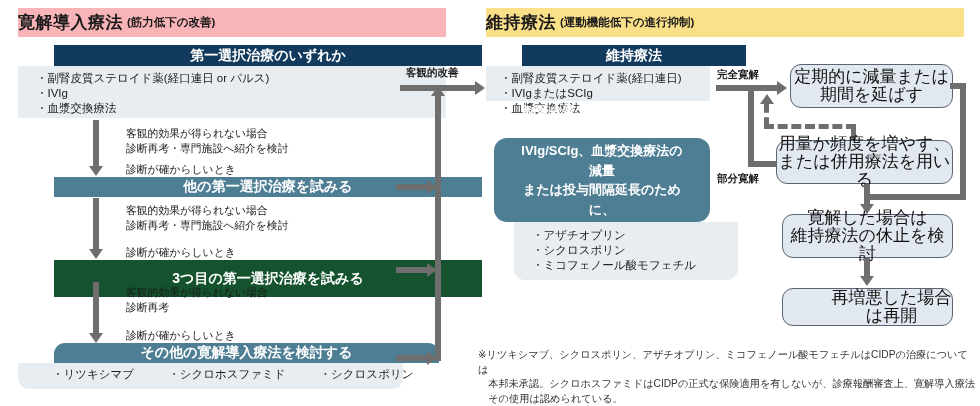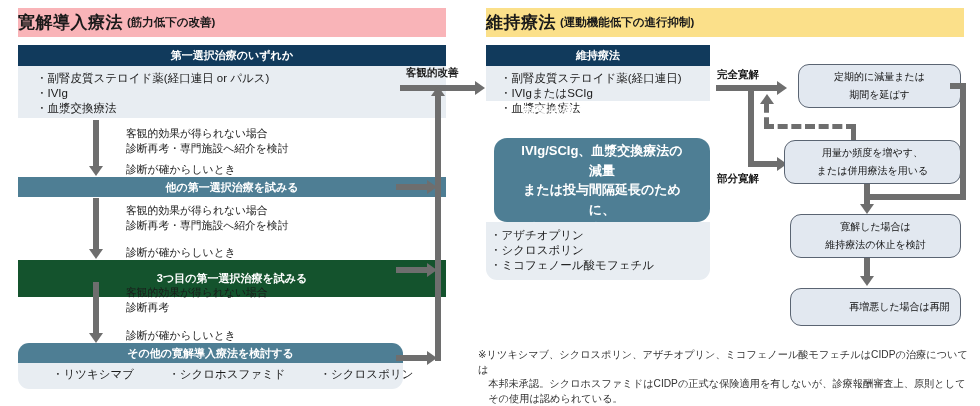--- a/index.html
+++ b/index.html
@@ -19,21 +19,21 @@
   .banner{
     display:flex;align-items:center;
     font-weight:bold;color:#1a1a1a;white-space:nowrap;
   }
   .banner .big{font-size:17px;letter-spacing:.5px;}
   .banner .small{font-size:11.5px;font-weight:bold;margin-left:4px;}
 
   
   .barhdr{
     display:flex;align-items:center;justify-content:center;
-    color:#ffffff;font-size:11px;font-weight:bold;white-space:nowrap;
+    color:#ffffff;font-size:14px;font-weight:bold;white-space:nowrap;margin-left:36px;
   }
   .bodybox{
     background:#e8edf2;
   }
   .bodybox ul{margin:0;padding:0;list-style:none;}
   .bodybox li{
     font-size:11.5px;color:#1a1a1a;line-height:15px;white-space:nowrap;
   }
   .rowlist{display:flex;}
   .rowlist li{margin-right:34px;}
@@ -56,21 +56,21 @@
     background:#4e7e94;color:#ffffff;border-radius:13px;
     display:flex;align-items:center;justify-content:center;
     text-align:center;font-size:13px;font-weight:bold;line-height:19.5px;
     padding:6px 22px;
   }
 
   
   .procbox{
     background:#e2e8f0;border:1.3px solid #5a6472;border-radius:11px;
     display:flex;align-items:center;justify-content:center;text-align:center;
-    font-size:10px;color:#111;line-height:18px;margin-left:8px;
+    font-size:17px;color:#111;line-height:18px;
   }
 
   
   .shaft{background:#6e6e6e;}
   .arrowR{
     width:0;height:0;
     border-top:7px solid transparent;border-bottom:7px solid transparent;
     border-left:10px solid #6e6e6e;
   }
   .arrowD{
@@ -184,21 +184,21 @@
       <li>・副腎皮質ステロイド薬(経口連日)</li>
       <li>・IVIgまたはSCIg</li>
       <li>・血漿交換療法</li>
     </ul>
   </div>
 
   <div class="abs callout" style="left:494px;top:138px;width:216px;height:84px;white-space:pre-line;">副腎皮質ステロイド薬の減量、
 IVIg/SCIg、血漿交換療法の減量
 または投与間隔延長のために、
 下記のうち1剤を考慮してもよい</div>
-  <div class="abs bodybox" style="left:486px;top:222px;width:224px;height:58px;border-radius:0 0 11px 11px;padding:6px 0 0 4px;">
+  <div class="abs bodybox" style="left:514px;top:222px;width:224px;height:58px;border-radius:0 0 11px 11px;padding:6px 0 0 18px;">
     <ul>
       <li>・アザチオプリン</li>
       <li>・シクロスポリン</li>
       <li>・ミコフェノール酸モフェチル</li>
     </ul>
   </div>
 
   <div class="abs shaft" style="left:716px;top:85px;width:38px;height:6px;"></div>
   <div class="abs shaft" style="left:748px;top:85px;width:6px;height:82px;"></div>
   <div class="abs shaft" style="left:748px;top:161px;width:32px;height:6px;"></div>
@@ -225,16 +225,16 @@
   <div class="abs shaft" style="left:960px;top:83px;width:6px;height:117px;"></div>
   <div class="abs shaft" style="left:864px;top:194px;width:102px;height:6px;"></div>
   <div class="abs shaft" style="left:864px;top:184px;width:6px;height:16px;"></div>
   <div class="abs shaft" style="left:864px;top:194px;width:6px;height:12px;"></div>
   <div class="abs arrowD" style="left:860px;top:204px;"></div>
 
   <div class="abs shaft" style="left:864px;top:258px;width:6px;height:20px;"></div>
   <div class="abs arrowD" style="left:860px;top:276px;"></div>
 
   <div class="abs footnote" style="left:478px;top:348px;width:498px;">※リツキシマブ、シクロスポリン、アザチオプリン、ミコフェノール酸モフェチルはCIDPの治療については
-　本邦未承認。シクロホスファミドはCIDPの正式な保険適用を有しないが、診療報酬審査上、原則として
+　本邦未承認。シクロホスファミドはCIDPの正式な保険適用を有しないが、診療報酬審査上、寛解導入療法
 　その使用は認められている。</div>
 
 </div>
 
 </body></html>

